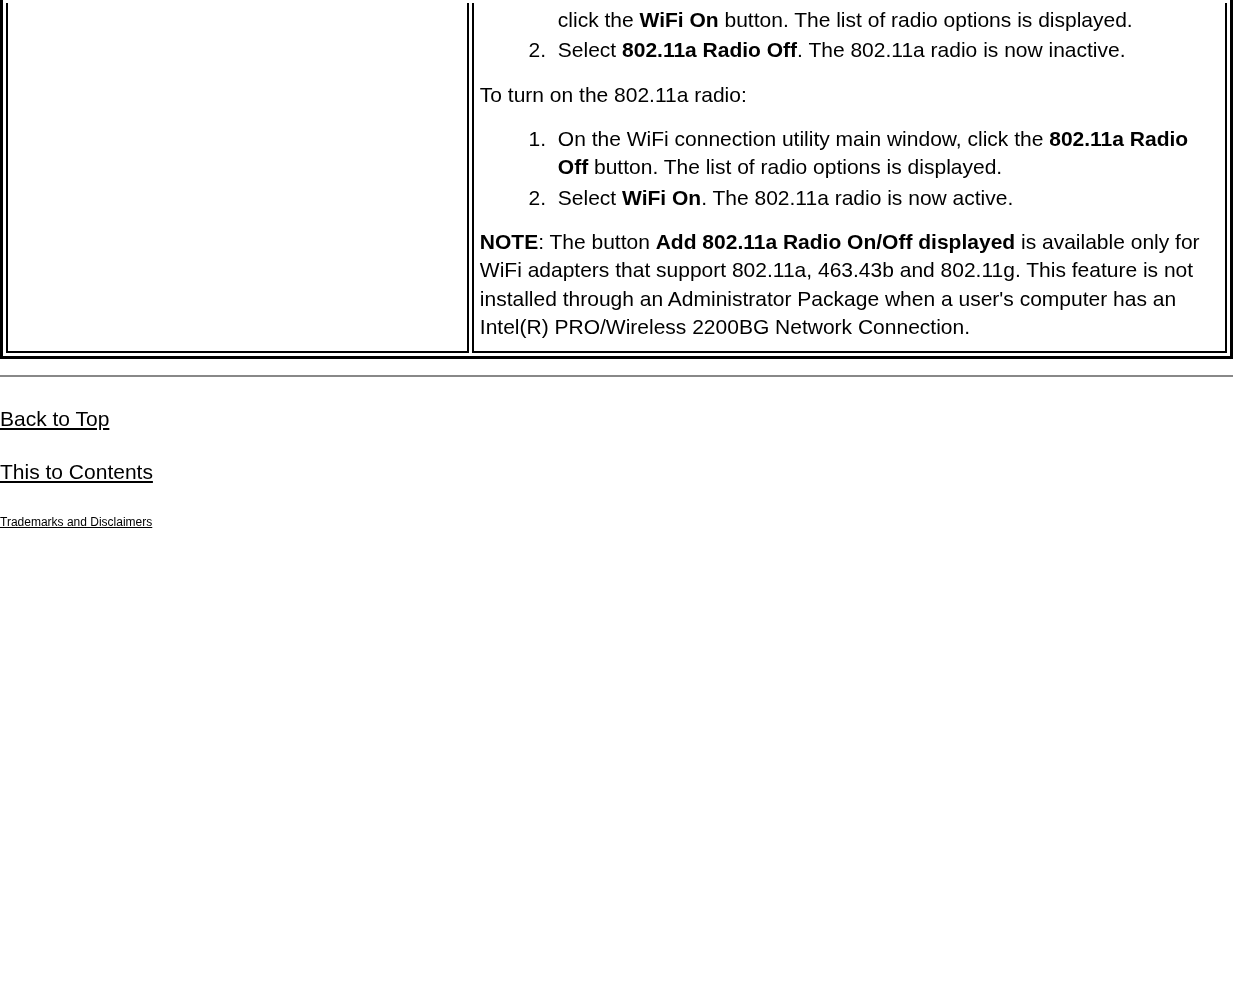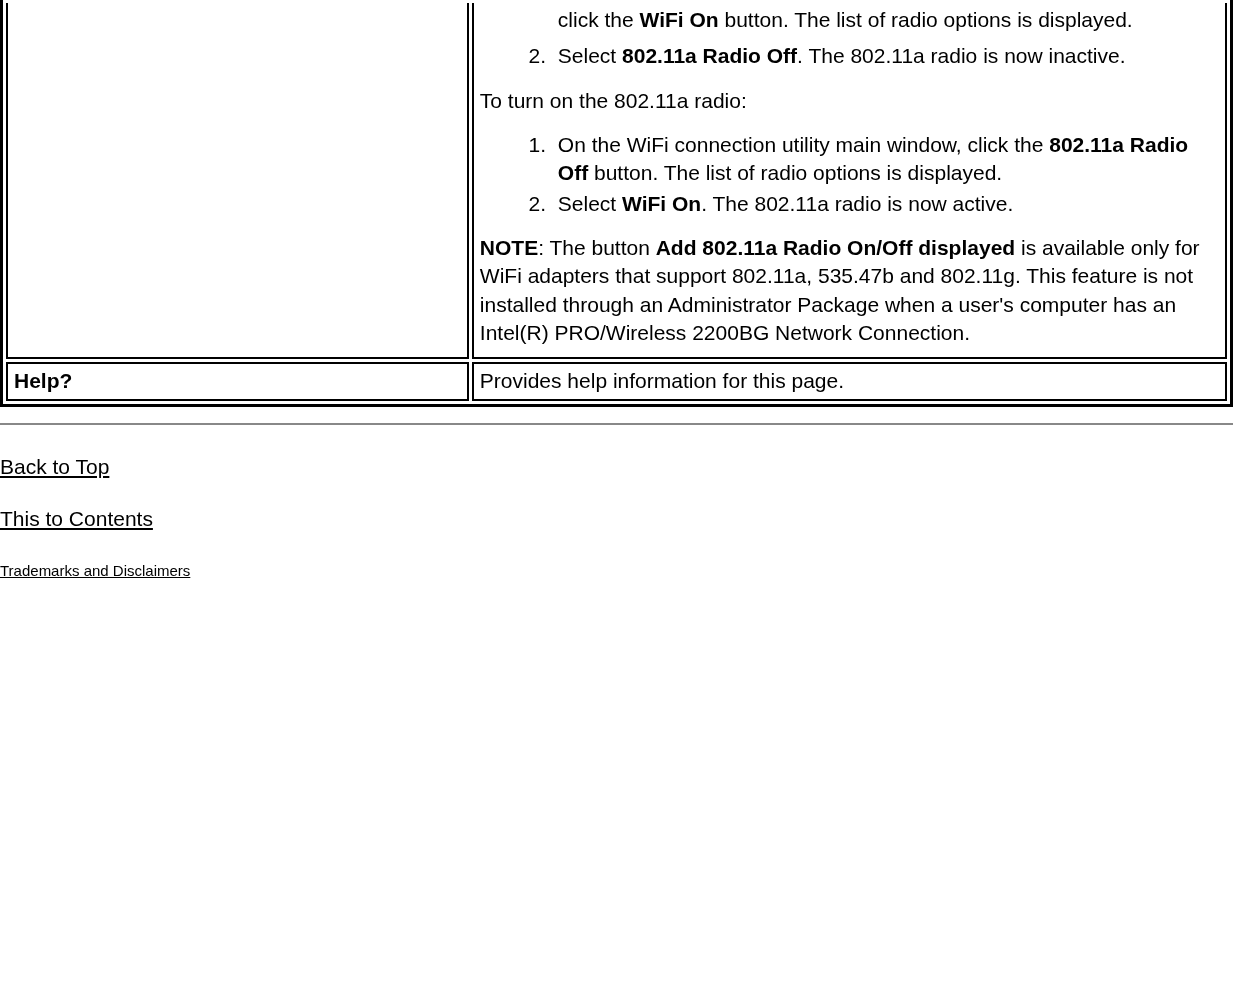--- a/index.html
+++ b/index.html
@@ -47,54 +47,50 @@
       border-top: 2px solid #888;
     }
     a {
       color: #000000;
       text-decoration: underline;
     }
     .link-block {
       margin: 24px 0;
     }
     .small-link {
-      font-size: 15px;
+      font-size: 12px;
       margin-top: 28px;
     }
     .first-row td {
       border-top: none;
     }
     .bold { font-weight: bold; }
   </style>
 </head>
 <body>
 
 <table>
   <tbody>
       <tr class="first-row">
     <td class="left-col"></td>
     <td class="right-col">
       <div>
-            <div style="padding-left: 78px; margin-bottom: 8px;"><span>click the </span><span class="bold">WiFi On</span><span> button. The list of radio options is displayed.</span></div>
+            <div style="padding-left: 78px; margin-bottom: 2px;"><span>click the </span><span class="bold">WiFi On</span><span> button. The list of radio options is displayed.</span></div>
             <ol start="2" style="margin-top: 0px;">
               <li><span>Select </span><span class="bold">802.11a Radio Off</span><span>. The 802.11a radio is now inactive.</span></li>
             </ol>
           </div>
 
       <p>To turn on the 802.11a radio:</p>
       <ol>
         <li><span>On the WiFi connection utility main window, click the </span><span class="bold">802.11a Radio Off</span><span> button. The list of radio options is displayed.</span></li>
         <li><span>Select </span><span class="bold">WiFi On</span><span>. The 802.11a radio is now active.</span></li>
       </ol>
-      <p><span class="bold">NOTE</span><span>: The button </span><span class="bold">Add 802.11a Radio On/Off displayed</span><span> is available only for WiFi adapters that support 802.11a, 535.47b and 802.11g. This feature is not installed through an Administrator Package when a user's computer has an Intel(R) PRO/Wireless 2200BG Network Connection.</span></p>
+      <p><span class="bold">NOTE</span><span>: The button </span><span class="bold">Add 802.11a Radio On/Off displayed</span><span> is available only for WiFi adapters that support 802.11a, 463.43b and 802.11g. This feature is not installed through an Administrator Package when a user's computer has an Intel(R) PRO/Wireless 2200BG Network Connection.</span></p>
     </td>
-  </tr>
-  <tr>
-    <td class="left-col">Help?</td>
-    <td class="right-col">Provides help information for this page.</td>
   </tr>
 </tbody>
   </table>
 
 <hr>
 
 <div class="link-block">
   <a href="#">Back to Top</a>
 </div>
 

